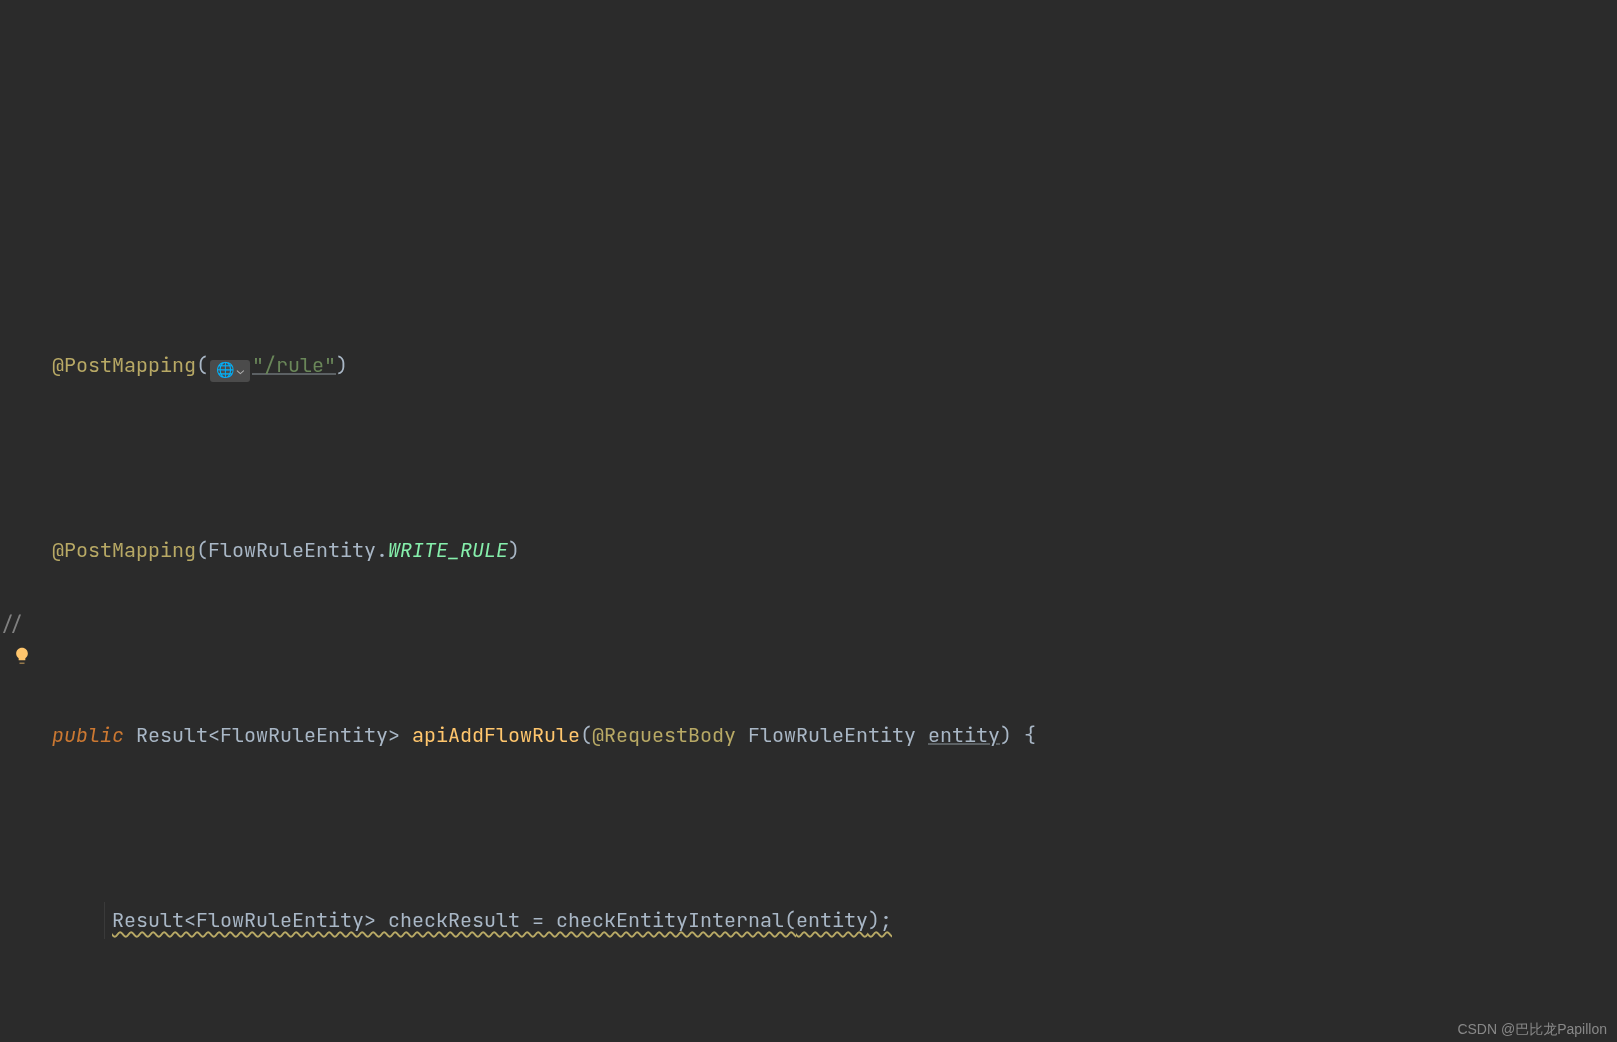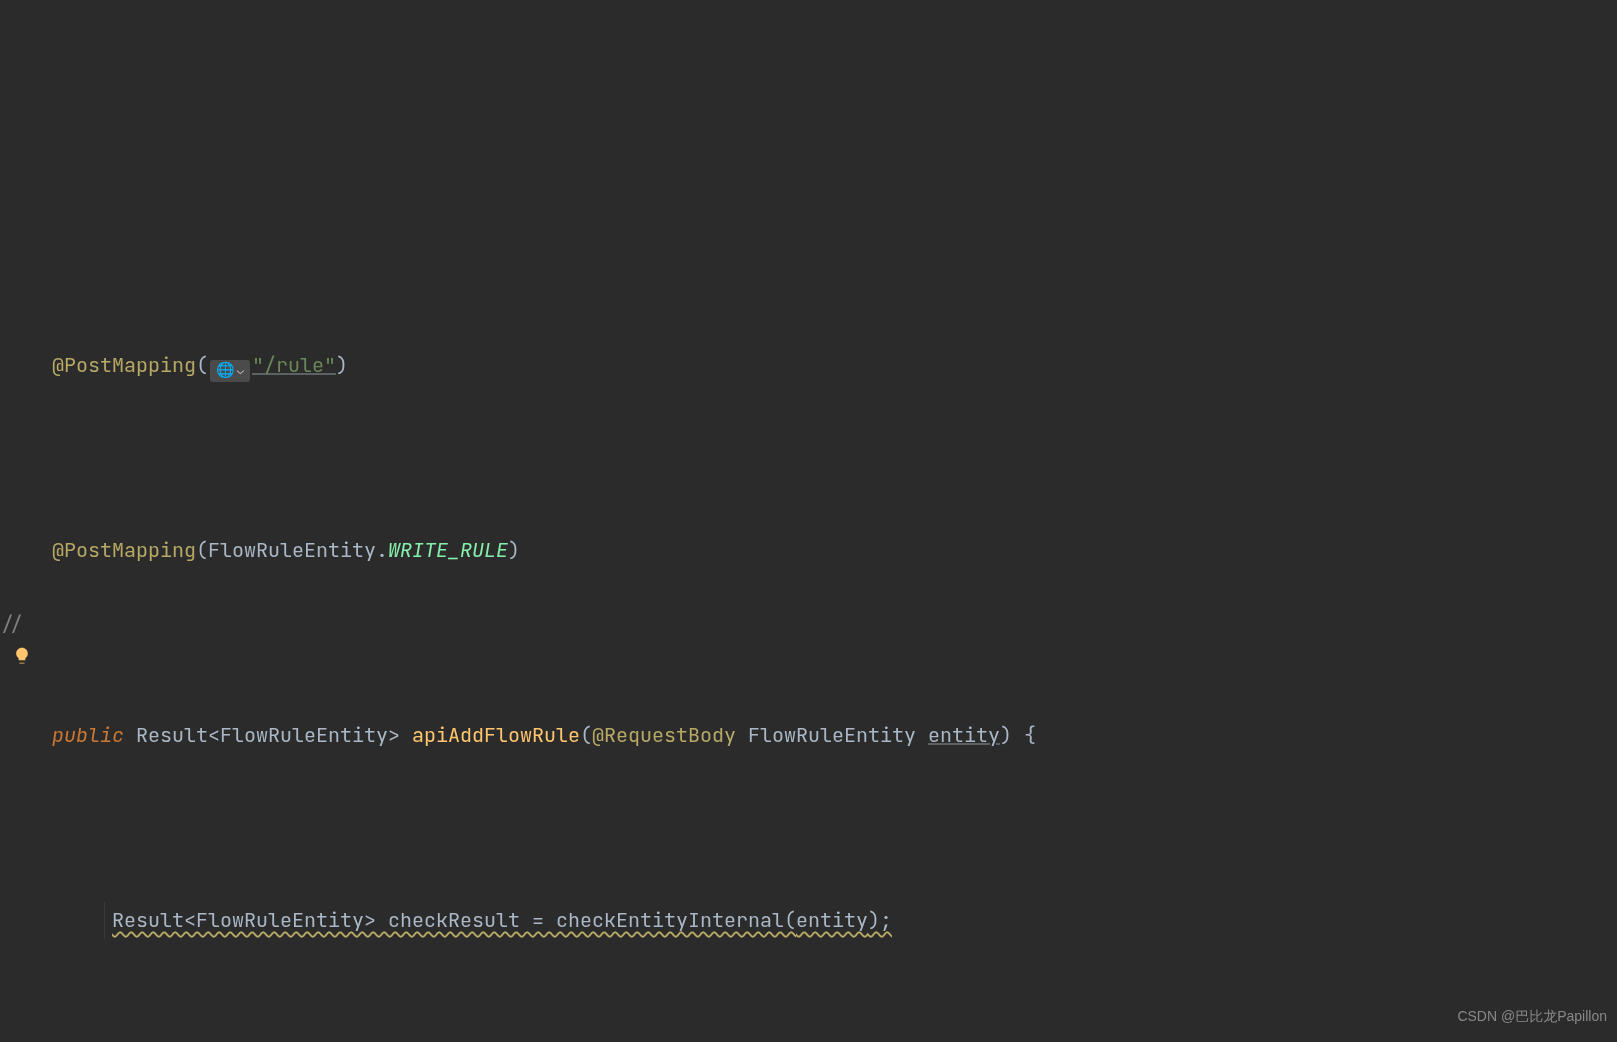--- a/index.html
+++ b/index.html
@@ -69,21 +69,21 @@
     vertical-align: -3px;
     margin: 0 2px;
     color: #b0b0b0;
     font-size: 15px;
   }
   .globe-icon .chev { font-size: 12px; margin-left: 2px; }
 
   .watermark {
     position: absolute;
     right: 10px;
-    bottom: 16px;
+    bottom: 3px;
     color: #888;
     font-family: sans-serif;
     font-size: 14px;
   }
 </style>
 </head>
 <body>
 
 <div class="editor">
 

